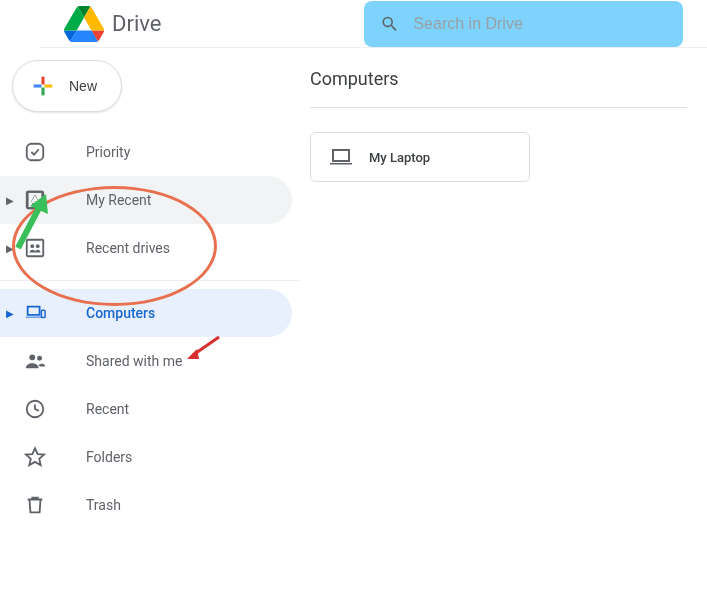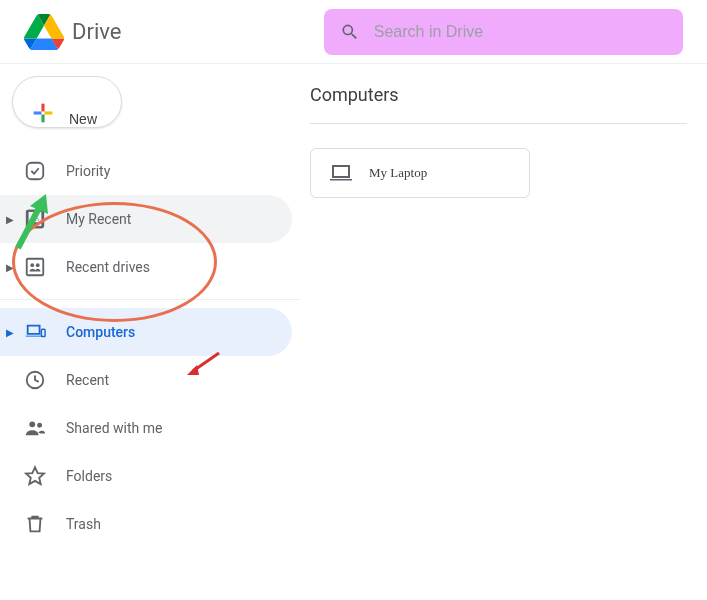--- a/index.html
+++ b/index.html
@@ -7,64 +7,66 @@
     font-family: 'Google Sans', Roboto, Arial, sans-serif;
     width: 707px; height: 600px;
     background: #fff;
     color: #3c4043;
     overflow: hidden;
     position: relative;
   }
   
   .header {
     display: flex; align-items: center;
-    height: 64px; padding: 0 24px;
+    height: 48px; padding: 0 24px;
     border-bottom: 1px solid #eceff1;
+    margin-left: 40px;
   }
   .logo-wrap { display: flex; align-items: center; gap: 8px; width: 300px; }
   .logo-icon { width: 40px; height: 40px; flex-shrink:0; }
   .app-title { font-size: 22px; color: #5f6368; }
   .search-bar {
     flex: 1; display: flex; align-items: center;
-    background: #f0abfc; border-radius: 8px;
+    background: #7dd3fc; border-radius: 8px;
     height: 46px; padding: 0 16px; gap: 14px;
     margin-left: 0;
   }
   .search-icon { width: 22px; height: 22px; fill: #5f6368; }
   .search-input {
     border: none; background: transparent; outline: none;
     font-size: 16px; color: #5f6368; width: 100%;
   }
   .search-input::placeholder { color: #9aa0a6; }
 
   
   .body-wrap { display: flex; height: calc(600px - 64px); }
   .sidebar { width: 300px; padding-top: 12px; position: relative; }
   .main { flex: 1; padding: 20px 0 0 10px; }
 
   
   .new-btn {
-    display: inline-flex; align-items: flex-end; gap: 12px;
+    display: inline-flex; align-items: center; gap: 12px;
     background: #fff; border: 1px solid #dadce0;
     border-radius: 28px; height: 52px;
     padding: 0 24px 0 16px; margin-left: 12px;
     box-shadow: 0 1px 2px rgba(60,64,67,0.15);
     cursor: pointer;
   }
   .new-btn-label { font-size: 14px; font-weight: 500; color: #3c4043; }
   .plus-icon { width: 28px; height: 28px; }
 
   .sidebar-list { margin-top: 16px; }
   .sidebar-item {
     display: flex; align-items: center;
     height: 48px; padding: 0 0 0 24px;
     border-top-right-radius: 24px;
     border-bottom-right-radius: 24px;
     cursor: pointer; position: relative;
     margin-right: 8px;
+    gap: 20px;
   }
   .sidebar-item.selected { background: #e8f0fe; }
   .sidebar-item.selected .nav-label { color: #1967d2; font-weight: 500; }
   .sidebar-item.selected .nav-icon { fill: #1967d2; }
   .sidebar-item.hover-bg { background: #f1f3f4; }
   .expand-caret {
     position: absolute; left: 6px; top: 50%; transform: translateY(-50%);
     font-size: 10px; color: #5f6368;
   }
   .nav-icon { width: 22px; height: 22px; fill: #5f6368; margin-right: 20px; flex-shrink:0; }
@@ -72,21 +74,21 @@
   .nav-label { font-size: 14px; color: #5f6368; }
 
   
   .section-title { font-size: 18px; color: #3c4043; padding-bottom: 18px; border-bottom: 1px solid #e0e0e0; margin-right: 20px; }
   .folders-label { font-size: 13px; font-weight: 500; color: #5f6368; margin-top: 32px; }
   .folder-card {
     display: inline-flex; align-items: center; gap: 16px;
     border: 1px solid #dadce0; border-radius: 6px;
     height: 50px; padding: 0 30px 0 18px;
     margin-top: 24px; font-size: 13px; font-weight: 500; color: #3c4043;
-    cursor: pointer; min-width: 220px; font-family: Liberation Serif, serif;
+    cursor: pointer; min-width: 220px;
   }
   .folder-icon { width: 24px; height: 24px; fill: #5f6368; }
 
   
   .ellipse {
     position: absolute;
     border: 3px solid #e8704f;
     border-radius: 50%;
     pointer-events: none;
   }
@@ -167,34 +169,34 @@
         <span class="expand-caret" style="color:#1967d2;">▶</span>
         <svg class="nav-icon" viewBox="0 0 24 24">
           <path d="M4 5h13v9H4z" fill="none" stroke="#1967d2" stroke-width="2"></path>
           <path d="M2 16h17v1H2z" fill="#1967d2"></path>
           <rect x="19" y="9" width="4" height="8" rx="1" fill="none" stroke="#1967d2" stroke-width="1.6"></rect>
         </svg>
         <span class="nav-label">Computers</span>
       </div>
 
       <div class="sidebar-item">
-        <svg class="nav-icon stroke" viewBox="0 0 24 24">
-          <circle cx="12" cy="12" r="9"></circle>
-          <path d="M12 7v5l4 2"></path>
-        </svg>
-        <span class="nav-label">Recent</span>
-      </div>
-
-      <div class="sidebar-item">
         <svg class="nav-icon" viewBox="0 0 24 24">
           <circle cx="9" cy="8" r="3.2"></circle>
           <circle cx="17" cy="9" r="2.7"></circle>
           <path d="M2 20c0-3.5 3.5-5.5 7-5.5s7 2 7 5.5zm13.5-3c1-1.5 3-2 4.5-2 1.5 0 3 1 3 3h-5"></path>
         </svg>
         <span class="nav-label">Shared with me</span>
+      </div>
+
+      <div class="sidebar-item">
+        <svg class="nav-icon stroke" viewBox="0 0 24 24">
+          <circle cx="12" cy="12" r="9"></circle>
+          <path d="M12 7v5l4 2"></path>
+        </svg>
+        <span class="nav-label">Recent</span>
       </div>
 
       <div class="sidebar-item">
         <svg class="nav-icon stroke" viewBox="0 0 24 24">
           <path d="M12 2.5l2.9 6.3 6.9.6-5.2 4.6 1.6 6.8L12 17.3l-6.2 3.5 1.6-6.8L2.2 9.4l6.9-.6z"></path>
         </svg>
         <span class="nav-label">Folders</span>
       </div>
 
       <div class="sidebar-item">

